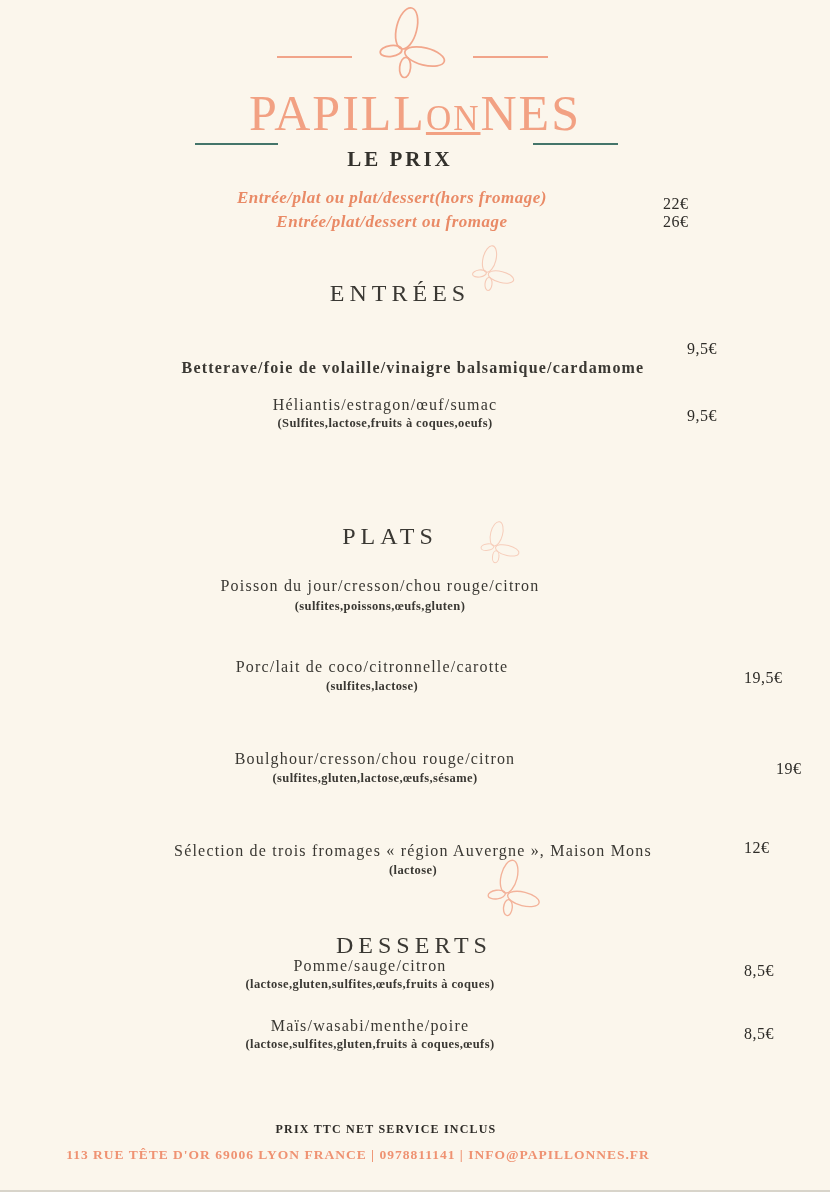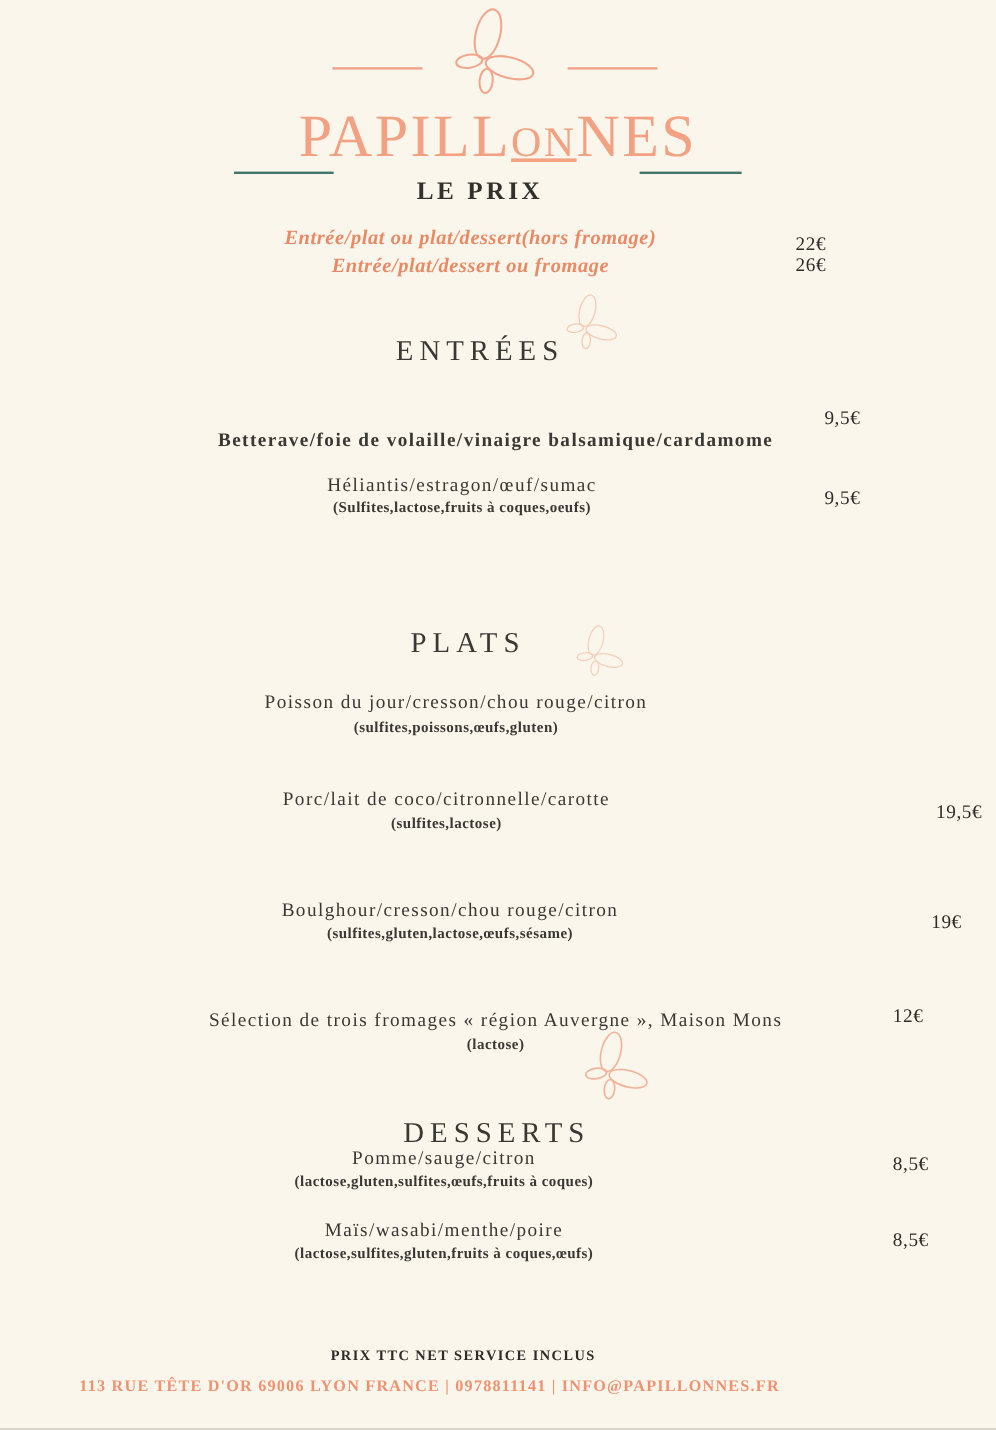--- a/index.html
+++ b/index.html
@@ -119,21 +119,21 @@
   <div class="abs centered section-title" style="top:523px;left:-10px;">PLATS</div>
   <svg class="abs butterfly" style="left:474px;top:520px;opacity:0.5;" width="48" height="46" viewBox="0 0 100 100">
     <use href="#butterfly-shape"></use>
   </svg>
 
   <div class="abs centered item-name" style="top:577px;left:-20px;">Poisson du jour/cresson/chou rouge/citron</div>
   <div class="abs centered item-allergens" style="top:599px;left:-20px;">(sulfites,poissons,œufs,gluten)</div>
 
   <div class="abs centered item-name" style="top:658px;left:-28px;">Porc/lait de coco/citronnelle/carotte</div>
   <div class="abs centered item-allergens" style="top:679px;left:-28px;">(sulfites,lactose)</div>
-  <div class="abs price" style="left:780px;top:669px;">19,5€</div>
+  <div class="abs price" style="left:744px;top:669px;">19,5€</div>
 
   <div class="abs centered item-name" style="top:750px;left:-25px;">Boulghour/cresson/chou rouge/citron</div>
   <div class="abs centered item-allergens" style="top:771px;left:-25px;">(sulfites,gluten,lactose,œufs,sésame)</div>
   <div class="abs price" style="left:776px;top:760px;">19€</div>
 
   <div class="abs centered item-allergens" style="top:863px;left:13px;">(lactose)</div>
   <div class="abs centered item-name" style="top:842px;left:13px;">Sélection de trois fromages « région Auvergne », Maison Mons</div>
   <div class="abs price" style="left:744px;top:839px;">12€</div>
 
   <svg class="abs butterfly" style="left:479px;top:858px;opacity:0.85;" width="64" height="62" viewBox="0 0 100 100">

